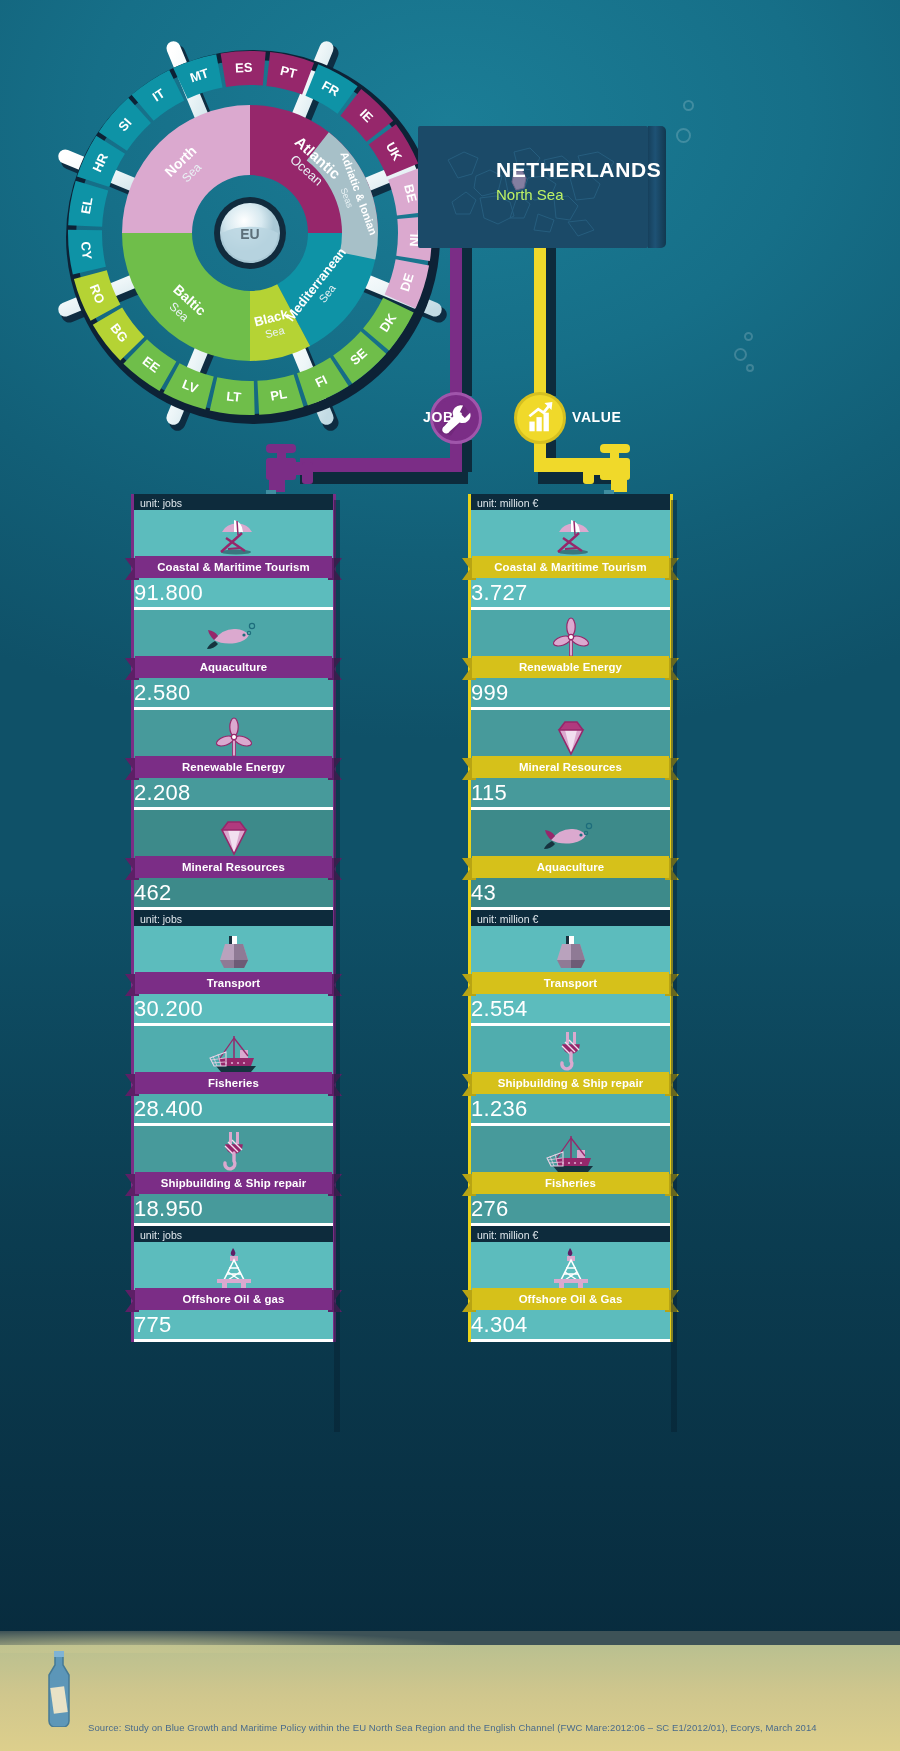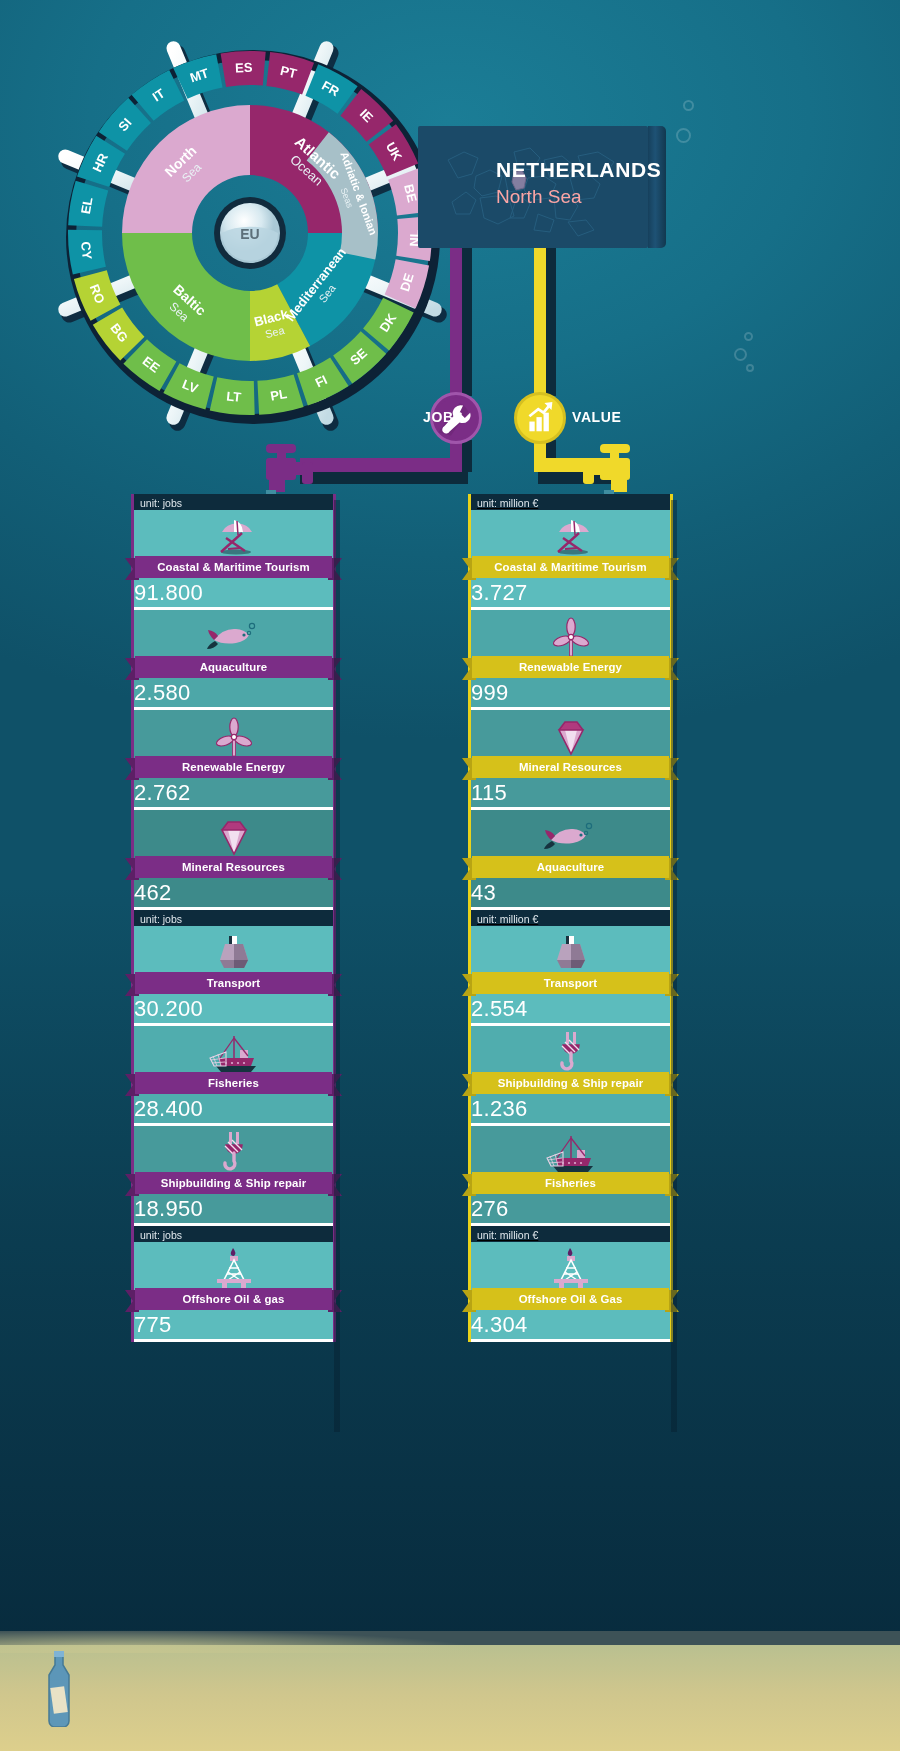--- a/index.html
+++ b/index.html
@@ -58,21 +58,21 @@
   }
   .banner .shadow{
     position:absolute; left:6px; top:6px; width:230px; height:122px;
     background:rgba(5,30,45,.35); border-radius:2px; z-index:-1;
   }
   .banner .bname{
     position:absolute; left:78px; top:32px; color:#fff; font-size:21px; font-weight:bold;
     letter-spacing:.6px; white-space:nowrap;
   }
   .banner .bsub{
-    position:absolute; left:78px; top:60px; color:#fca5a5; font-size:19px; white-space:nowrap;
+    position:absolute; left:78px; top:60px; color:#bef264; font-size:15px; white-space:nowrap;
   }
   .euromap{ position:absolute; left:0; top:0; width:230px; height:122px; opacity:.55; }
 
   
   .coin{ position:absolute; width:52px; height:52px; border-radius:50%; }
   .coin.jobs{ left:430px; top:392px; background:#7b2d86; border:3px solid #a055ab; }
   .coin.value{ left:514px; top:392px; background:#f0d92a; border:3px solid #d6c020; }
   .coin .glyph{ position:absolute; left:0; top:0; width:100%; height:100%; }
   .lbl-jobs{ position:absolute; left:383px; top:409px; color:#fff; font-size:14px; font-weight:bold; letter-spacing:.6px;margin-left:40px;}
   .lbl-value{ position:absolute; left:572px; top:409px; color:#fff; font-size:14px; font-weight:bold; letter-spacing:.6px;text-align:right;}
@@ -394,21 +394,21 @@
       <ellipse cx="21" cy="25" rx="9" ry="4.2" fill="#dba9cf" stroke="#96276b" stroke-width="1.2" transform="rotate(-20 21 25)"></ellipse>
       <ellipse cx="39" cy="25" rx="9" ry="4.2" fill="#dba9cf" stroke="#96276b" stroke-width="1.2" transform="rotate(20 39 25)"></ellipse>
       <circle cx="30" cy="21" r="2.6" fill="#fff" stroke="#96276b" stroke-width="1.2"></circle>
             </svg>
           </div>
           <div class="ribbon">
             <div class="tail l"></div>
             <div class="tail r"></div>
             <div class="body">Renewable Energy</div>
           </div>
-          <div class="val">2.762</div>
+          <div class="val">2.208</div>
         </div>
         <div class="cell" style="background: rgb(61, 138, 138);">
           <div class="icon">
             <svg viewBox="0 0 60 42" width="60" height="42" style="display: block; margin: 0px auto;">
               <path d="M18 14 h24 l-12 24 z" fill="#dba9cf"></path>
       <path d="M18 14 l6 -8 h12 l6 8 z" fill="#96276b"></path>
       <path d="M24 6 l-6 8 h24 l-6 -8 z" fill="#b03a7e"></path>
       <path d="M24 14 h12 l-6 24 z" fill="#f2dff0"></path>
       <path d="M18 14 h24 l-12 24 z" fill="none" stroke="#96276b" stroke-width="1.6"></path>
       <path d="M18 14 l6 -8 h12 l6 8" fill="none" stroke="#96276b" stroke-width="1.6"></path>
@@ -503,21 +503,21 @@
           </div>
           <div class="ribbon">
             <div class="tail l"></div>
             <div class="tail r"></div>
             <div class="body">Offshore Oil &amp; gas</div>
           </div>
           <div class="val">775</div>
         </div>
       </div>
     </div>
-  <div class="col right" id="col-1" style="top: 494px; text-decoration: underline; --accent: #e9d21a;">
+  <div class="col right" id="col-1" style="top: 494px; --accent: #e9d21a;">
       <div class="unitbar">unit: million €</div>
       <div class="group">
         <div class="cell" style="background: rgb(92, 188, 189);">
           <div class="icon">
             <svg viewBox="0 0 60 42" width="60" height="42" style="display: block; margin: 0px auto;">
               <ellipse cx="32" cy="36" rx="15" ry="2.6" fill="#15323f" opacity=".5"></ellipse>
       <path d="M18 16 a16 13 0 0 1 30 0 z" fill="#dba9cf"></path>
       <path d="M30 4 a10 13 0 0 1 9 12 h-9 z" fill="#fff"></path>
       <path d="M33 5 l1 14" stroke="#96276b" stroke-width="1.5"></path>
       <path d="M17 36 L38 17" stroke="#96276b" stroke-width="2.4"></path>
@@ -678,14 +678,15 @@
   <div class="colshadow" style="left:334px;top:500px;height:932px;"></div>
   <div class="colshadow" style="left:671px;top:500px;height:932px;"></div>
 
   <div class="floorband"></div>
   <div class="seafloor"></div>
   <svg class="bottle" viewBox="0 0 38 76">
     <path d="M15 2 h8 v12 l6 10 v46 a6 6 0 0 1 -6 6 h-8 a6 6 0 0 1 -6 -6 v-46 l6 -10 z" fill="#4a8fc0" stroke="#2f6d97" stroke-width="1.5" opacity=".85"></path>
     <rect x="14" y="0" width="10" height="6" fill="#7fb3d5"></rect>
     <rect x="12" y="36" width="14" height="26" fill="#e9e2c6" transform="rotate(-8 19 49)"></rect>
   </svg>
+  <div class="source">Source: Study on Blue Growth and Maritime Policy within the EU North Sea Region and the English Channel  (FWC Mare:2012:06 – SC E1/2012/01), Ecorys, March 2014</div>
 
 </div>
 
 </body></html>

